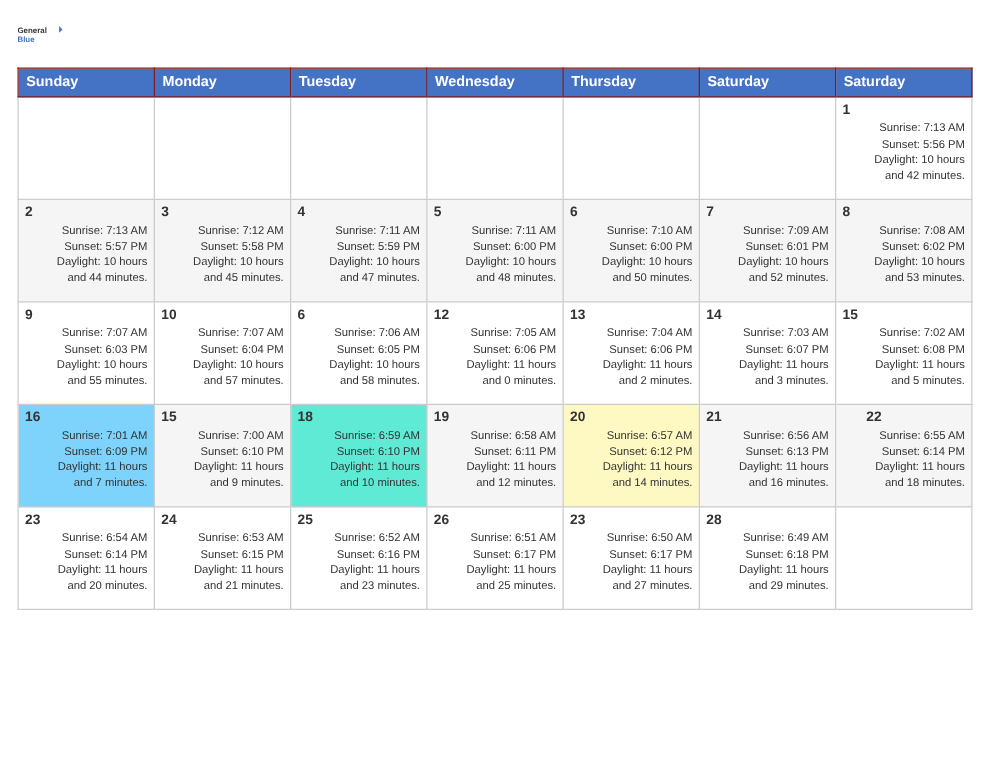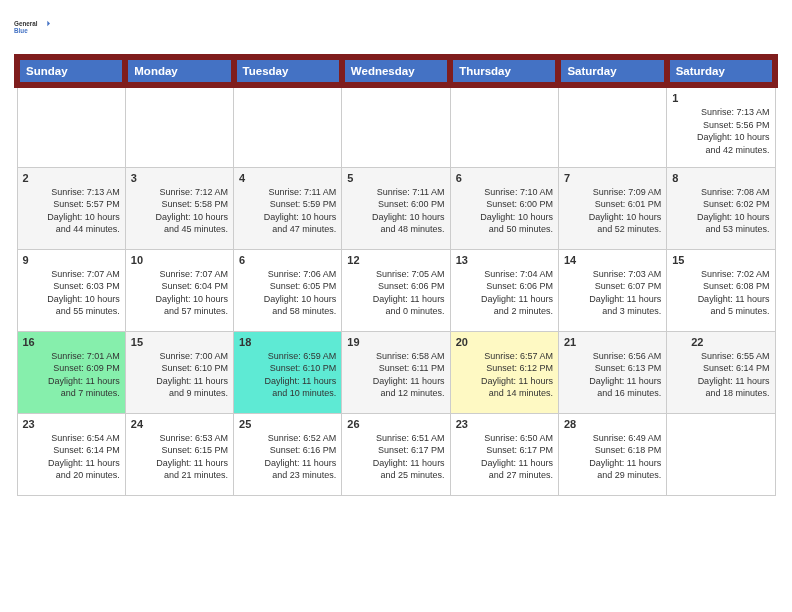--- a/index.html
+++ b/index.html
@@ -45,21 +45,21 @@
       border-collapse: collapse;
       border: 1px solid #ccc;
     }
     .calendar th {
       background: #4472c4;
       color: #fff;
       font-size: 11.5px;
       font-weight: bold;
       padding: 5px 6px;
       text-align: left;
-      border: 6px solid #7f1d1d;
+      border: 1px solid #7f1d1d;
     }
     .calendar td {
       vertical-align: top;
       border: 1px solid #ccc;
       padding: 4px 5px;
       font-size: 9px;
       color: #333;
       width: calc(100% / 7);
       height: 82px;
       background: #fff;
@@ -181,21 +181,21 @@
           <td>
             <span class="day-number">14</span>
             <div class="day-info">Sunrise: 7:03 AM<br>Sunset: 6:07 PM<br>Daylight: 11 hours<br>and 3 minutes.</div>
           </td>
           <td>
             <span class="day-number">15</span>
             <div class="day-info">Sunrise: 7:02 AM<br>Sunset: 6:08 PM<br>Daylight: 11 hours<br>and 5 minutes.</div>
           </td>
         </tr>
         <tr>
-          <td style="background: #86efac;">
+          <td style="background: #7dd3fc;">
             <span class="day-number">16</span>
             <div class="day-info">Sunrise: 7:01 AM<br>Sunset: 6:09 PM<br>Daylight: 11 hours<br>and 7 minutes.</div>
           </td>
           <td style="background: rgb(245, 245, 245);">
             <span class="day-number">15</span>
             <div class="day-info">Sunrise: 7:00 AM<br>Sunset: 6:10 PM<br>Daylight: 11 hours<br>and 9 minutes.</div>
           </td>
           <td style="background: #5eead4;">
             <span class="day-number">18</span>
             <div class="day-info">Sunrise: 6:59 AM<br>Sunset: 6:10 PM<br>Daylight: 11 hours<br>and 10 minutes.</div>

